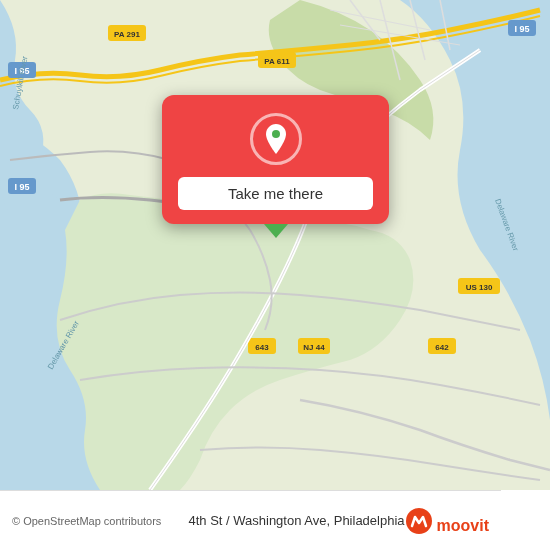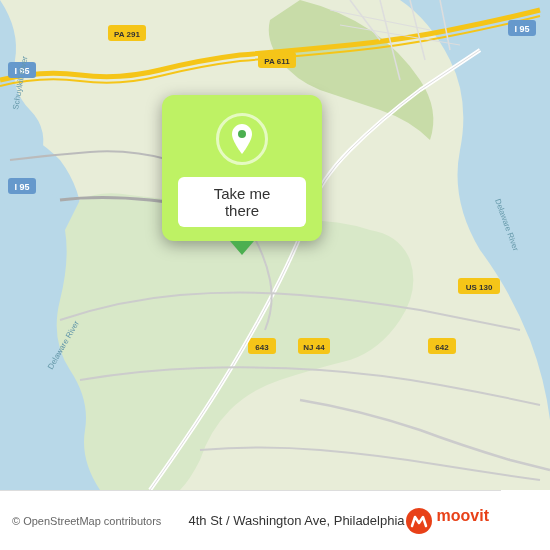--- a/index.html
+++ b/index.html
@@ -26,22 +26,22 @@
       height: 100%;
       position: absolute;
       top: 0; left: 0;
     }
 
     
     #popup-card {
       position: absolute;
       top: 95px;
       left: 162px;
-      width: 160px;
-      background: #bef264;
+      width: 227px;
+      background: #ef4444;
       border-radius: 12px;
       display: flex;
       flex-direction: column;
       align-items: center;
       padding: 18px 16px 14px;
       box-shadow: 0 4px 16px rgba(0,0,0,0.35);
       z-index: 10;
     }
 
     #popup-card::after {
@@ -104,21 +104,21 @@
     #location-label {
       font-size: 13px;
       color: #333;
       font-weight: 500;
       flex: 1;
       text-align: right;
     }
 
     #moovit-logo {
       display: flex;
-      align-items: flex-start;
+      align-items: flex-end;
       gap: 4px;
     }
 
     #moovit-icon {
       width: 28px;
       height: 28px;
     }
 
     #moovit-text {
       font-size: 16px;

